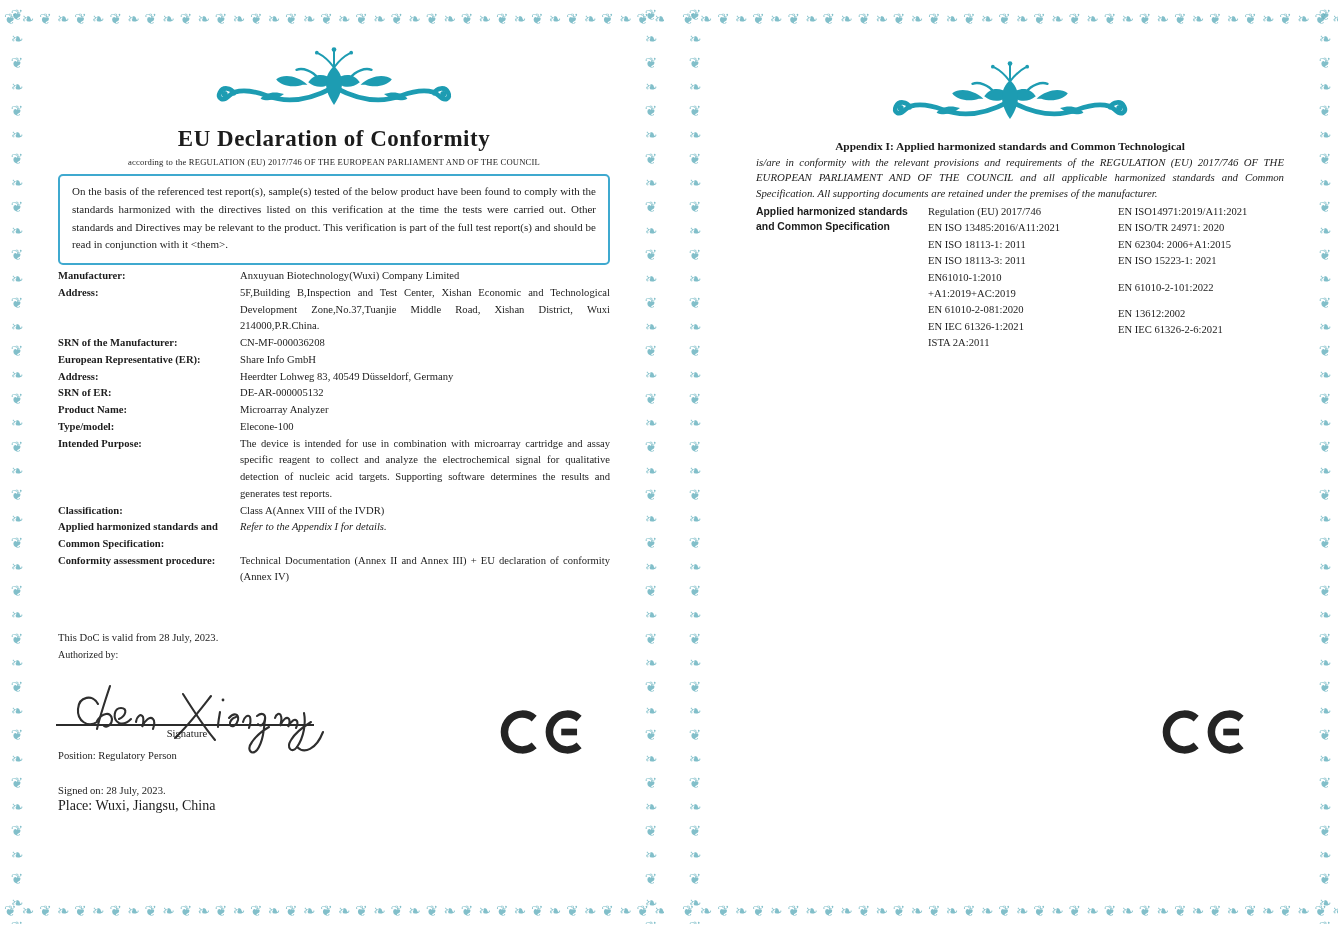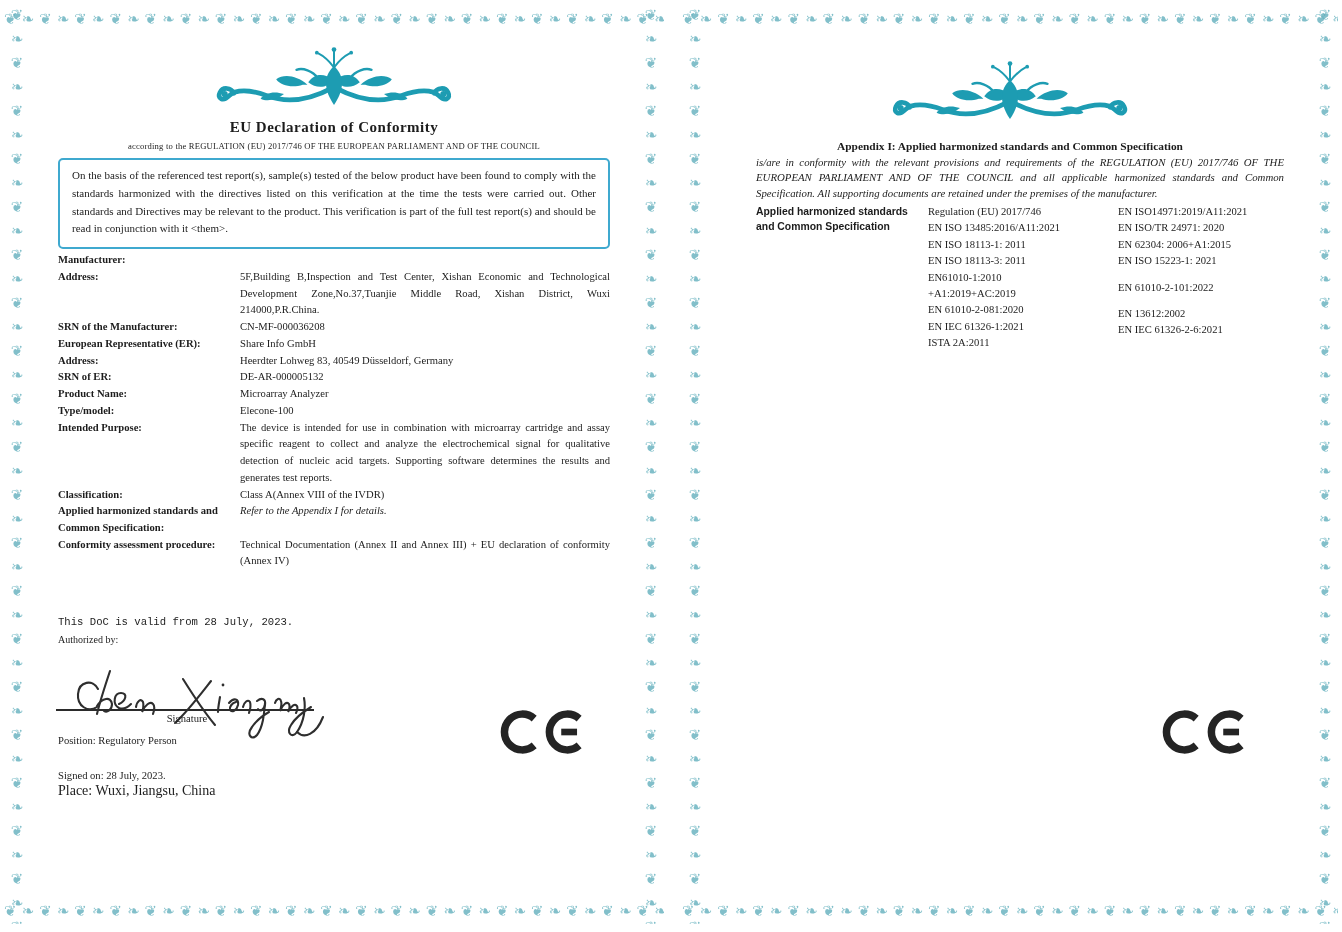--- a/index.html
+++ b/index.html
@@ -18,33 +18,33 @@
   .orn.bottom{left:0;right:0;bottom:0;height:26px;}
   .orn.side{top:0;bottom:0;width:26px;writing-mode:vertical-rl;text-orientation:upright;letter-spacing:6px;}
   .orn.leftside{left:0;}
   .orn.rightside{right:0;}
 
   .content{position:absolute;left:54px;right:54px;top:28px;bottom:30px;}
 
   .flourish{display:block;margin:10px auto 0 auto;}
   .page.right .flourish{margin-top:24px;}
 
-  .doc-title{text-align:center;font-size:15px;font-weight:bold;margin-top:3px;letter-spacing:.5px;}
+  .doc-title{text-align:center;font-size:23px;font-weight:bold;margin-top:10px;letter-spacing:.5px;}
   .doc-subtitle{text-align:center;font-size:8.6px;margin-top:5px;letter-spacing:.2px;}
 
   .intro-box{margin-top:7px;border:2px solid #3fa9cf;border-radius:5px;
              padding:7px 12px 9px 12px;font-size:11px;line-height:1.62;text-align:justify;}
 
   .fields{margin-top:3px;font-size:10.6px;line-height:1.58;}
   .frow{display:flex;align-items:flex-start;}
   .flabel{width:182px;flex:0 0 182px;font-weight:bold;}
   .fvalue{flex:1;text-align:justify;}
   .fvalue.italic{font-style:italic;text-align:left;}
 
-  .valid-line{margin-top:46px;font-size:10.6px;font-family:Liberation Mono, monospace;}
+  .valid-line{margin-top:46px;font-size:10.6px;}
   .auth-line{margin-top:6px;font-size:10px;}
 
   .sig-block{position:relative;margin-top:8px;height:78px;width:270px;}
   .sig-line{position:absolute;left:-2px;top:56px;width:258px;border-bottom:2px solid #2b2b2b;}
   .sig-svg{position:absolute;left:6px;top:2px;overflow:visible;}
   .sig-label{position:absolute;left:0;top:60px;width:258px;text-align:center;font-size:10.6px;}
   .pos-line{margin-top:4px;font-size:10.6px;}
   .signed-line{margin-top:24px;font-size:10.6px;}
   .place-line{margin-top:2px;font-size:14px;}
 
@@ -124,20 +124,21 @@
       </svg>
 
     <div class="doc-title">EU Declaration of Conformity</div>
     <div class="doc-subtitle">according to the REGULATION (EU) 2017/746 OF THE EUROPEAN PARLIAMENT AND OF THE COUNCIL</div>
 
     <div class="intro-box">On the basis of the referenced test report(s), sample(s) tested of the below product have been found to comply with the standards harmonized with the directives listed on this verification at the time the tests were carried out. Other standards and Directives may be relevant to the product. This verification is part of the full test report(s) and should be read in conjunction with it &lt;them&gt;.</div>
 
     <div class="fields">
         <div class="frow">
           <div class="flabel">Manufacturer:</div>
+          <div class="fvalue">Anxuyuan Biotechnology(Wuxi) Company Limited</div>
         </div>
         <div class="frow">
           <div class="flabel">Address:</div>
           <div class="fvalue">5F,Building B,Inspection and Test Center, Xishan Economic and Technological Development Zone,No.37,Tuanjie Middle Road, Xishan District, Wuxi 214000,P.R.China.</div>
         </div>
         <div class="frow">
           <div class="flabel">SRN of the Manufacturer:</div>
           <div class="fvalue">CN-MF-000036208</div>
         </div>
         <div class="frow">
@@ -203,21 +204,21 @@
   <div class="orn top">❦❧❦❧❦❧❦❧❦❧❦❧❦❧❦❧❦❧❦❧❦❧❦❧❦❧❦❧❦❧❦❧❦❧❦❧❦❧❦❧❦❧❦❧❦❧❦❧❦❧❦❧❦❧❦❧❦❧❦❧❦❧❦❧❦❧❦❧❦❧❦❧❦❧❦❧❦❧❦❧❦❧❦❧❦❧❦❧❦❧❦❧❦❧❦❧❦❧❦❧❦❧❦❧❦❧❦❧❦❧❦❧❦❧❦❧❦❧❦❧❦❧❦❧❦❧❦❧❦❧❦❧❦❧❦❧❦❧❦❧❦❧❦❧❦❧❦❧❦❧❦❧❦❧❦❧❦❧❦❧❦❧❦❧❦❧❦❧❦❧❦❧❦❧❦❧❦❧❦❧❦❧❦❧❦❧❦❧❦❧❦❧❦❧❦❧❦❧❦❧❦❧❦❧❦❧❦❧❦❧❦❧❦❧❦❧❦❧❦❧❦❧❦❧❦❧❦❧❦❧❦❧❦❧❦❧❦❧❦❧</div>
   <div class="orn bottom">❦❧❦❧❦❧❦❧❦❧❦❧❦❧❦❧❦❧❦❧❦❧❦❧❦❧❦❧❦❧❦❧❦❧❦❧❦❧❦❧❦❧❦❧❦❧❦❧❦❧❦❧❦❧❦❧❦❧❦❧❦❧❦❧❦❧❦❧❦❧❦❧❦❧❦❧❦❧❦❧❦❧❦❧❦❧❦❧❦❧❦❧❦❧❦❧❦❧❦❧❦❧❦❧❦❧❦❧❦❧❦❧❦❧❦❧❦❧❦❧❦❧❦❧❦❧❦❧❦❧❦❧❦❧❦❧❦❧❦❧❦❧❦❧❦❧❦❧❦❧❦❧❦❧❦❧❦❧❦❧❦❧❦❧❦❧❦❧❦❧❦❧❦❧❦❧❦❧❦❧❦❧❦❧❦❧❦❧❦❧❦❧❦❧❦❧❦❧❦❧❦❧❦❧❦❧❦❧❦❧❦❧❦❧❦❧❦❧❦❧❦❧❦❧❦❧❦❧❦❧❦❧❦❧❦❧❦❧❦❧</div>
   <div class="orn side leftside">❦❧❦❧❦❧❦❧❦❧❦❧❦❧❦❧❦❧❦❧❦❧❦❧❦❧❦❧❦❧❦❧❦❧❦❧❦❧❦❧❦❧❦❧❦❧❦❧❦❧❦❧❦❧❦❧❦❧❦❧❦❧❦❧❦❧❦❧❦❧❦❧❦❧❦❧❦❧❦❧❦❧❦❧❦❧❦❧❦❧❦❧❦❧❦❧❦❧❦❧❦❧❦❧❦❧❦❧❦❧❦❧❦❧❦❧❦❧❦❧❦❧❦❧❦❧❦❧❦❧❦❧❦❧❦❧❦❧❦❧❦❧❦❧❦❧❦❧❦❧❦❧❦❧❦❧❦❧❦❧❦❧❦❧❦❧❦❧❦❧❦❧❦❧❦❧❦❧❦❧❦❧❦❧❦❧❦❧❦❧❦❧❦❧❦❧❦❧❦❧❦❧❦❧❦❧❦❧❦❧❦❧❦❧❦❧❦❧❦❧❦❧❦❧❦❧❦❧❦❧❦❧❦❧❦❧❦❧❦❧</div>
   <div class="orn side rightside">❦❧❦❧❦❧❦❧❦❧❦❧❦❧❦❧❦❧❦❧❦❧❦❧❦❧❦❧❦❧❦❧❦❧❦❧❦❧❦❧❦❧❦❧❦❧❦❧❦❧❦❧❦❧❦❧❦❧❦❧❦❧❦❧❦❧❦❧❦❧❦❧❦❧❦❧❦❧❦❧❦❧❦❧❦❧❦❧❦❧❦❧❦❧❦❧❦❧❦❧❦❧❦❧❦❧❦❧❦❧❦❧❦❧❦❧❦❧❦❧❦❧❦❧❦❧❦❧❦❧❦❧❦❧❦❧❦❧❦❧❦❧❦❧❦❧❦❧❦❧❦❧❦❧❦❧❦❧❦❧❦❧❦❧❦❧❦❧❦❧❦❧❦❧❦❧❦❧❦❧❦❧❦❧❦❧❦❧❦❧❦❧❦❧❦❧❦❧❦❧❦❧❦❧❦❧❦❧❦❧❦❧❦❧❦❧❦❧❦❧❦❧❦❧❦❧❦❧❦❧❦❧❦❧❦❧❦❧❦❧</div>
 
   <div class="content">
     <svg class="flourish" width="250" height="72" viewBox="0 0 320 92">
         <use href="#flourish-full"></use>
       </svg>
 
-    <div class="appendix-title">Appendix I: Applied harmonized standards and Common Specification</div>
+    <div class="appendix-title">Appendix I: Applied harmonized standards and Common Technological</div>
     <div class="appendix-intro">is/are in conformity with the relevant provisions and requirements of the REGULATION (EU) 2017/746 OF THE EUROPEAN PARLIAMENT AND OF THE COUNCIL and all applicable harmonized standards and Common Specification. All supporting documents are retained under the premises of the manufacturer.</div>
 
     <div class="standards">
       <div class="std-label">Applied harmonized standards and Common Specification</div>
       <div class="std-col1">
           <div>Regulation (EU) 2017/746</div>
           <div>EN ISO 13485:2016/A11:2021</div>
           <div>EN ISO 18113-1: 2011</div>
           <div>EN ISO 18113-3: 2011</div>
           <div>EN61010-1:2010</div>

